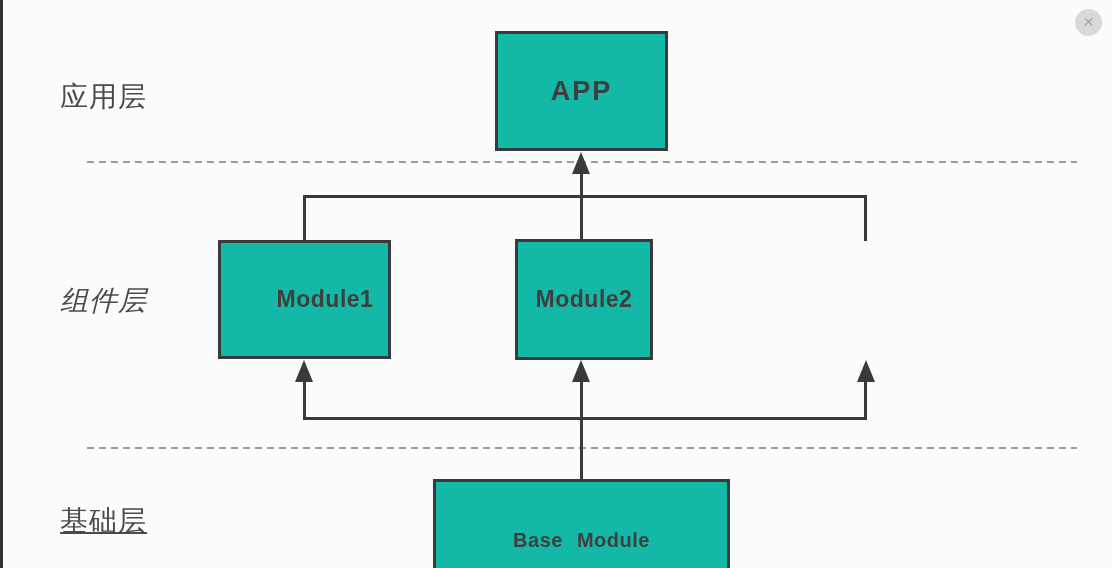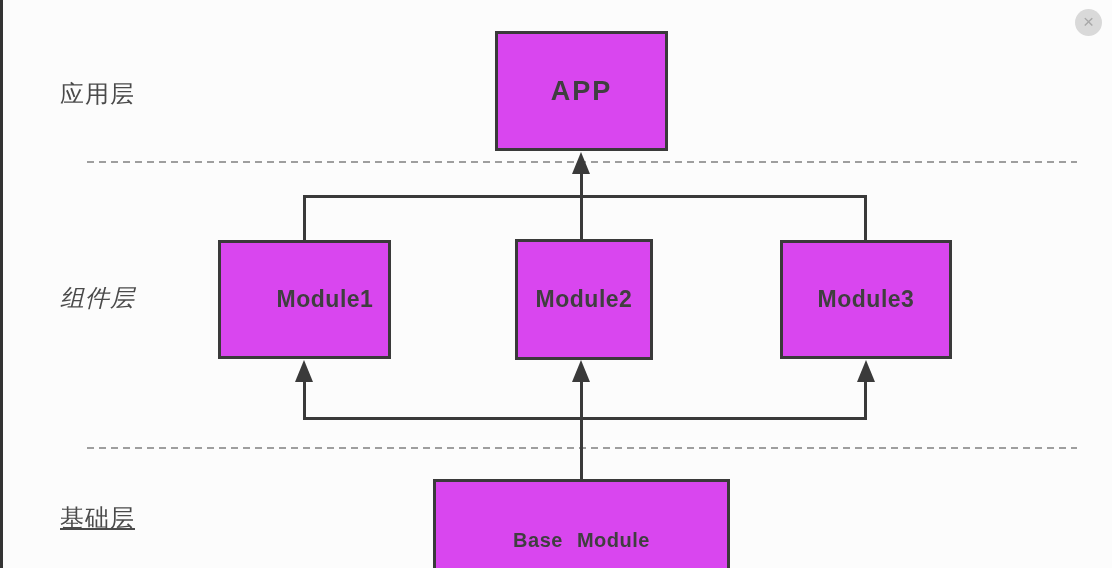--- a/index.html
+++ b/index.html
@@ -30,21 +30,21 @@
     color: #a8a8a8;
     font-size: 19px;
     line-height: 26px;
     text-align: center;
     cursor: pointer;
     user-select: none;
   }
   .layer-label {
     position: absolute;
     left: 60px;
-    font-size: 24px;
+    font-size: 28px;
     color: #4a4a4a;
     letter-spacing: 1px;
     white-space: nowrap;
   }
   .layer-label.app  { top: 78px; }
   .layer-label.comp { top: 282px; font-style: italic; }
   .layer-label.base { top: 502px; text-decoration: underline; }
 
   .dashed-sep {
     position: absolute;
@@ -81,21 +81,21 @@
     border-bottom: 22px solid #3a3a3a;
     z-index: 3;
   }
   .ah-app { left: 572px; top: 152px; }
   .ah-m1  { left: 295px; top: 360px; }
   .ah-m2  { left: 572px; top: 360px; }
   .ah-m3  { left: 857px; top: 360px; }
 
   .node {
     position: absolute;
-    background: #d946ef;
+    background: #14b8a6;
     border: 3px solid #3a3a3a;
     box-sizing: border-box;
     display: flex;
     align-items: center;
     justify-content: center;
     z-index: 4;
   }
   .node .node-label {
     font-weight: bold;
     color: #3f3f3f;
@@ -142,20 +142,17 @@
 
   <div class="node node-app">
     <span class="node-label">APP</span>
   </div>
   <div class="node node-m1">
     <span class="node-label">Module1</span>
   </div>
   <div class="node node-m2">
     <span class="node-label">Module2</span>
   </div>
-  <div class="node node-m3">
-    <span class="node-label">Module3</span>
-  </div>
   <div class="node node-base">
     <span class="node-label">Base Module</span>
   </div>
 
 </div>
 
 </body></html>

